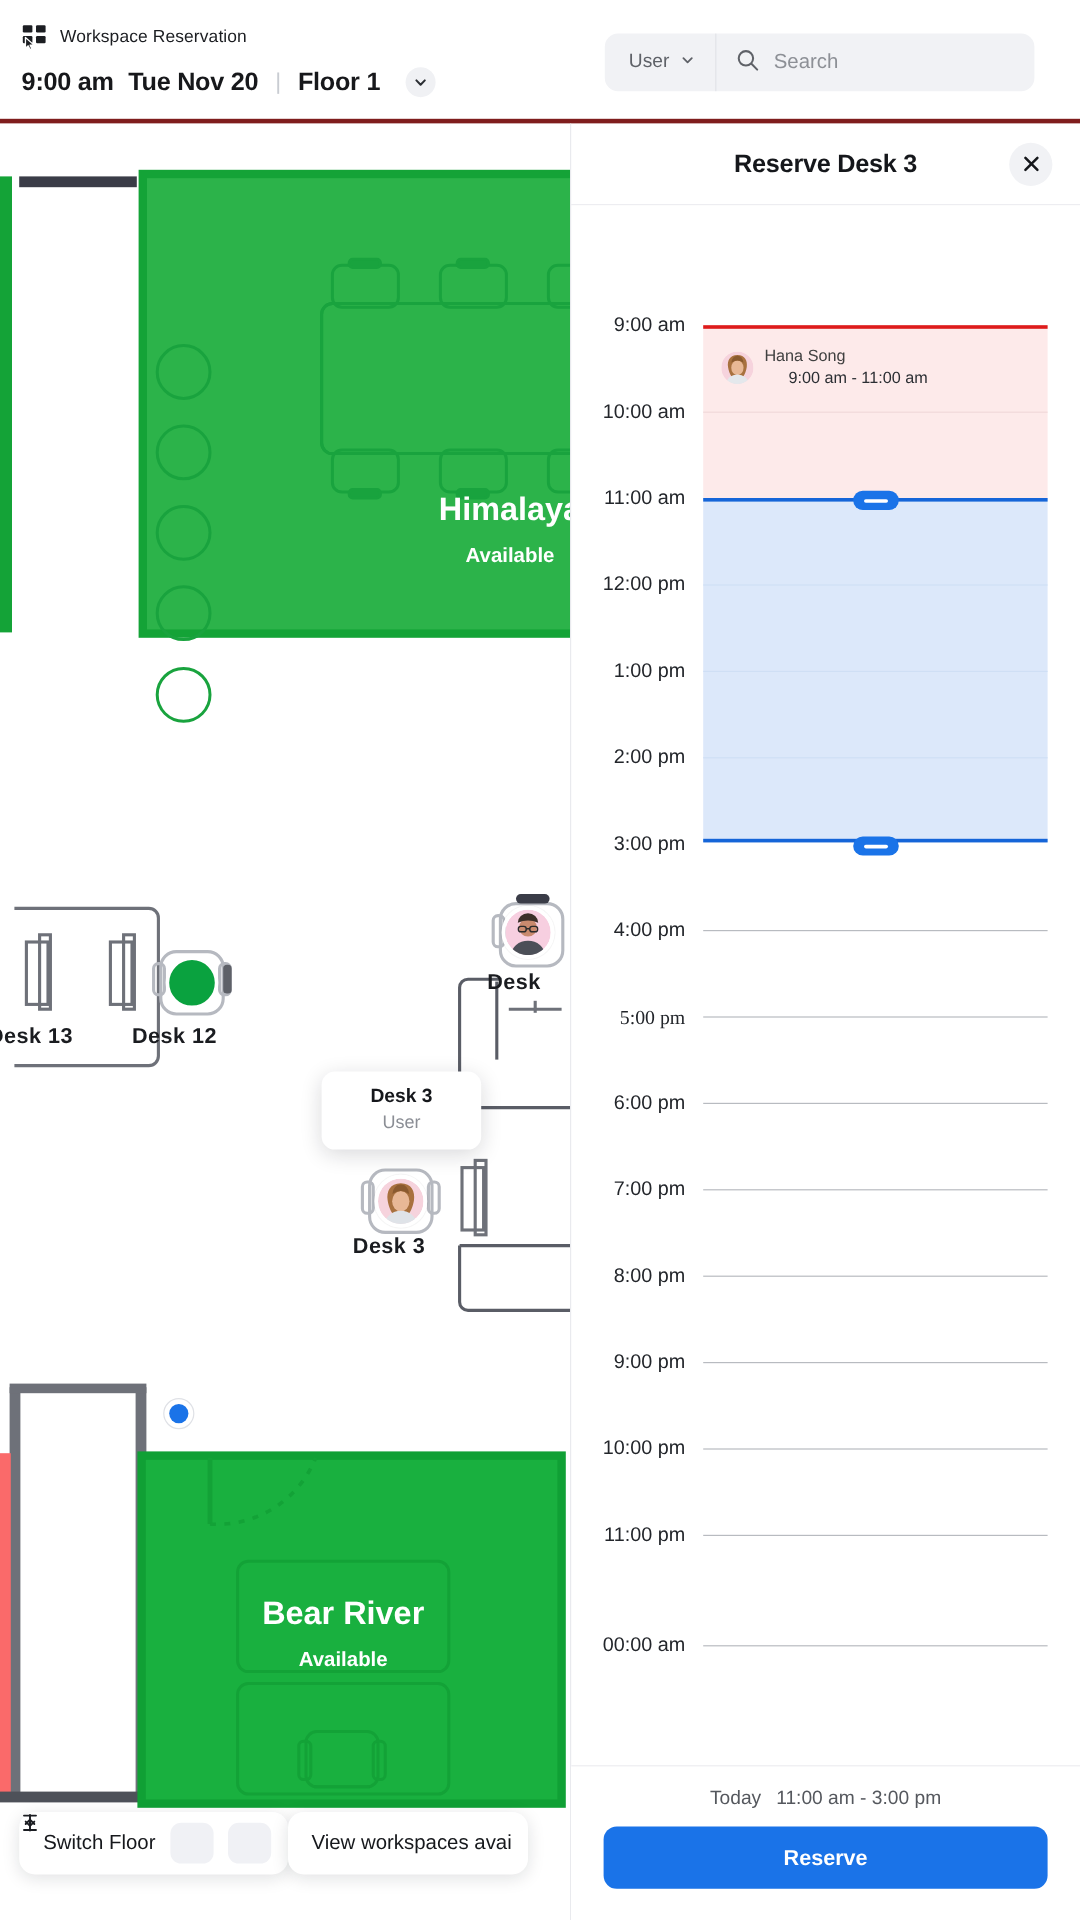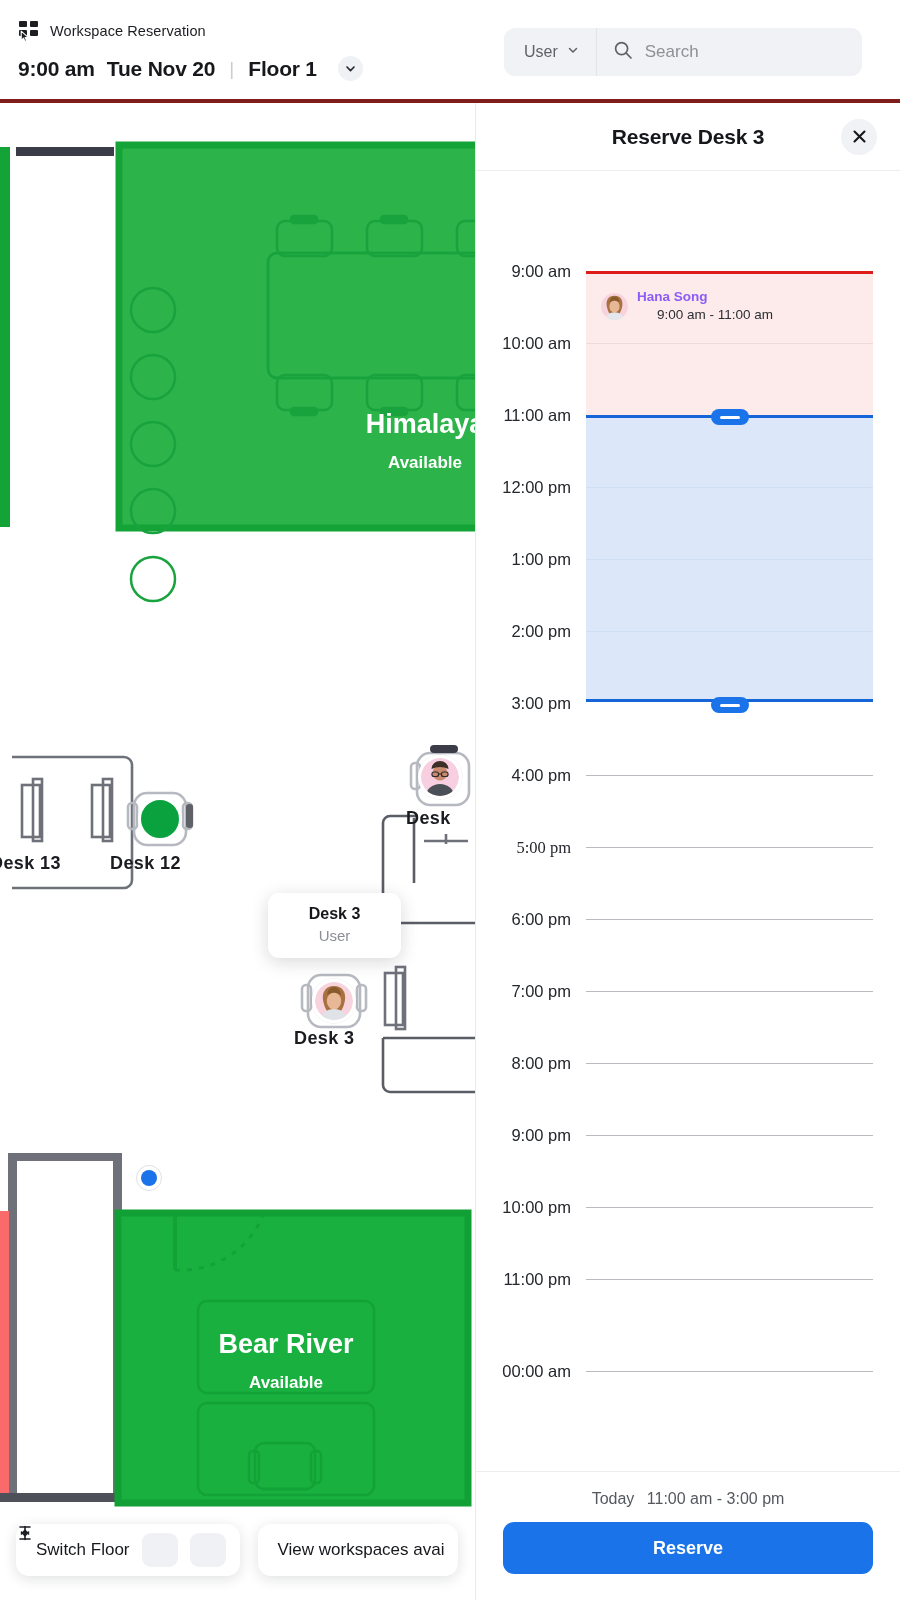--- a/index.html
+++ b/index.html
@@ -89,21 +89,21 @@
   .tooltip {
     position: absolute; left: 268px; top: 790px; width: 133px;
     background: #ffffff; border-radius: 11px; padding: 12px 10px 14px;
     box-shadow: 0 4px 18px rgba(16,20,28,.16); text-align: center;
   }
   .tooltip-title { font-size: 16px; font-weight: 700; color: #15171b; }
   .tooltip-sub { font-size: 15px; color: #8b8e95; margin-top: 4px; }
 
   
   .bottom-actions {
-    position: absolute; left: 16px; bottom: 24px; display: flex; gap: 18px; align-items: center;
+    position: absolute; left: 16px; bottom: 38px; display: flex; align-items: center;
   }
   .pill {
     background: #ffffff; border-radius: 13px; height: 52px;
     box-shadow: 0 3px 14px rgba(15,20,30,.13);
     display: flex; align-items: center; padding: 0 14px 0 20px; gap: 12px;
   }
   .pill-label { font-size: 17px; color: #16181c; white-space: nowrap; }
   .icon-sq {
     width: 36px; height: 34px; border-radius: 9px; background: #f0f1f5;
     display: flex; align-items: center; justify-content: center; cursor: pointer;
@@ -140,21 +140,21 @@
   .slot-line.faint { background: #f0d9da; }
   .slot-line.faint-blue { background: #cfdff5; }
   .slot-line.none { background: transparent; }
 
   .busy-block {
     position: absolute; left: 110px; right: 28px;
     background: #fdeaea; border-top: 3px solid #de1b1b;
   }
   .busy-inner { display: flex; align-items: center; gap: 9px; padding: 14px 0 0 15px; }
   .busy-avatar { width: 27px; height: 27px; border-radius: 50%; overflow: hidden; flex: 0 0 27px; }
-  .busy-name { font-size: 13.5px; color: #8b5cf6; line-height: 1.35; font-weight: bold; }
+  .busy-name { font-size: 13.5px; color: #404040; line-height: 1.35; }
   .busy-time { font-size: 13.5px; color: #2b2e33; line-height: 1.35; margin-left: 20px; }
 
   .sel-block {
     position: absolute; left: 110px; right: 28px;
     background: #dce8fa;
     border-top: 3px solid #1565d8; border-bottom: 3px solid #1565d8;
   }
   .handle {
     position: absolute; left: 50%; transform: translate(-50%,-50%);
     width: 38px; height: 16px; border-radius: 9px; background: #1a73e8;

